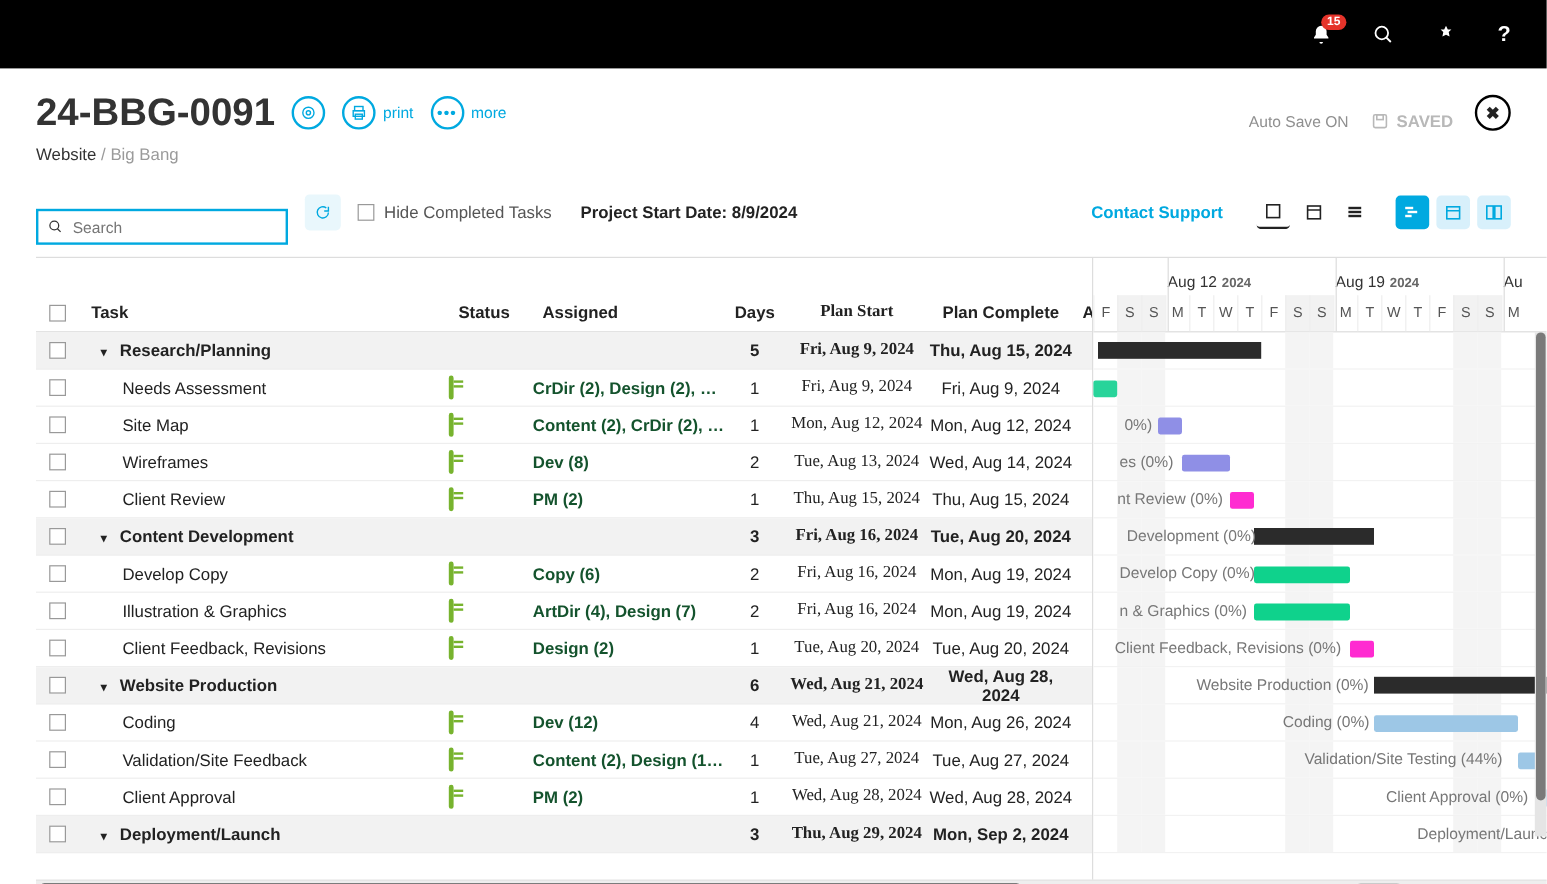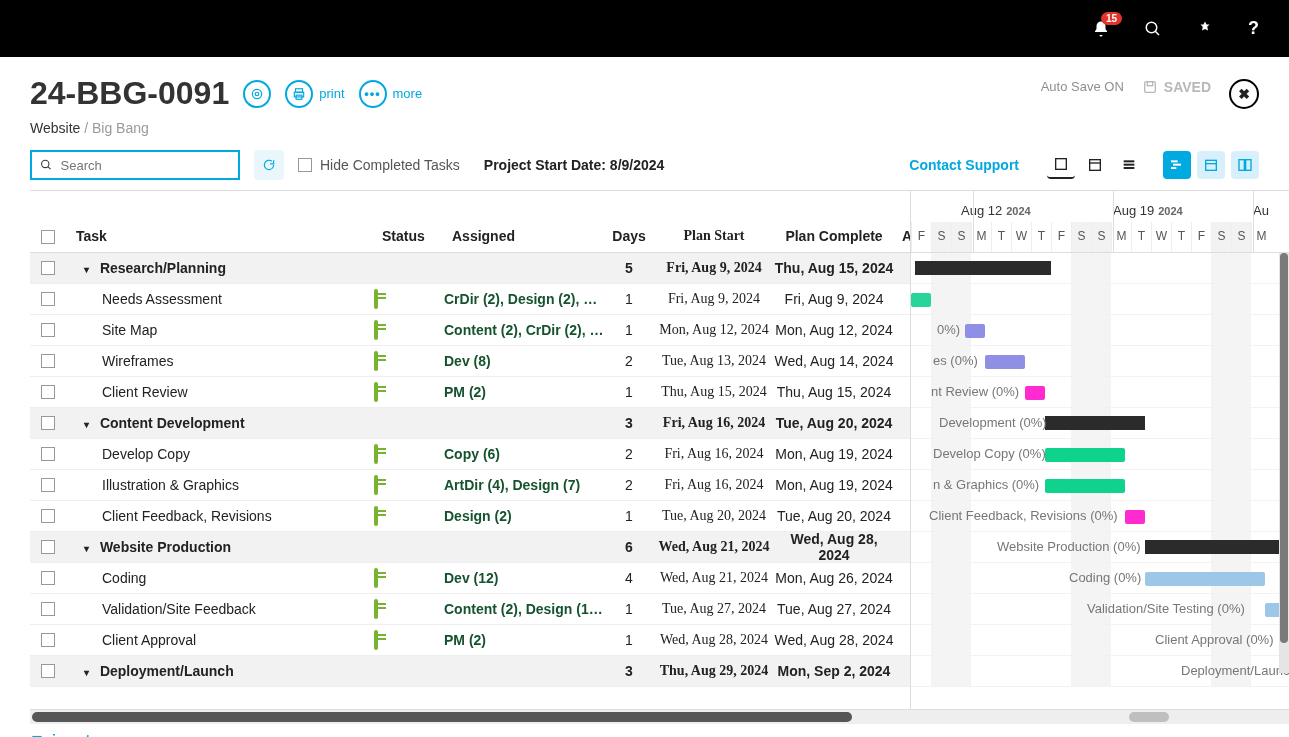--- a/index.html
+++ b/index.html
@@ -7,29 +7,29 @@
   .topbar { height: 57px; background: #000; display: flex; align-items: center; justify-content: flex-end; padding: 0 30px; gap: 34px; }
   .topbar .icon { color: #fff; font-size: 18px; position: relative; cursor: pointer; }
   .badge { position: absolute; top: -8px; right: -12px; background: #e5332a; color: #fff; font-size: 10px; font-weight: 700; border-radius: 10px; padding: 1px 5px; }
 
   .header-area { padding: 18px 30px 8px 30px; display: flex; align-items: center; justify-content: space-between; }
   .title-block { display: flex; align-items: center; gap: 14px; }
   .title-h1 { font-size: 32px; font-weight: 700; color: #333; margin: 0; }
   .circ-btn { width: 28px; height: 28px; border: 2px solid #00a9e0; border-radius: 50%; display: flex; align-items: center; justify-content: center; cursor: pointer; }
   .print-wrap, .more-wrap { display: flex; align-items: center; gap: 6px; color: #00a9e0; font-size: 13px; }
   .more-dots { width: 28px; height: 28px; border: 2px solid #00a9e0; border-radius: 50%; display:flex; align-items:center; justify-content:center; color:#00a9e0; font-weight:700; letter-spacing:1px; cursor:pointer;}
-  .right-actions { display: flex; align-items: flex-start; gap: 18px; }
+  .right-actions { display: flex; align-items: flex-end; gap: 18px; }
   .autosave { color: #8f8f8f; font-size: 13px; }
   .saved { color: #b8b8b8; font-weight: 700; font-size: 14px; display:flex; align-items:center; gap:6px; }
   .close-btn { width: 30px; height: 30px; border: 2px solid #000; border-radius: 50%; display:flex; align-items:center; justify-content:center; font-weight:700; cursor:pointer;}
   .breadcrumb { padding: 0 30px 14px 30px; font-size: 14px; color: #333; }
   .breadcrumb .muted { color: #9a9a9a; }
 
   .toolbar { display: flex; align-items: center; padding: 0 30px 10px 30px; gap: 14px; }
-  .search-box { border: 2px solid #00a9e0; height: 30px; width: 210px; display: flex; align-items: center; padding: 0 8px; }
+  .search-box { border: 2px solid #00a9e0; height: 30px; width: 210px; display: flex; align-items: center; padding: 0 8px; margin-top: 24px; }
   .search-box input { border: none; outline: none; font-size: 13px; width: 100%; color:#777; }
   .refresh-btn { width: 30px; height: 30px; background: #e9f7fc; border-radius: 4px; display:flex; align-items:center; justify-content:center; color:#00a9e0; cursor:pointer; }
   .hide-completed { display:flex; align-items:center; gap:8px; color:#555; font-size:14px; }
   .checkbox-sm { width:14px; height:14px; border:1px solid #999; background:#fff; }
   .startdate { color:#222; font-weight:600; font-size:14px; margin-left:10px; }
   .toolbar-spacer { flex:1; }
   .contact { color:#00a9e0; font-weight:600; font-size:14px; cursor:pointer; }
   .view-btns { display:flex; align-items:center; gap:6px; margin-left:14px; }
   .view-btn { width:28px; height:28px; border-radius:4px; display:flex; align-items:center; justify-content:center; color:#333; cursor:pointer; }
   .view-btn.active-underline { border-bottom:2px solid #222; }
@@ -443,21 +443,21 @@
           <div class="day-cell weekend">S</div>
           <div class="day-cell">M</div>
           <div class="day-cell">T</div>
           <div class="day-cell">W</div>
           <div class="day-cell">T</div>
           <div class="day-cell">F</div>
           <div class="day-cell weekend">S</div>
           <div class="day-cell weekend">S</div>
           <div class="day-cell">M</div>
         </div>
-    <div class="week-label" style="left: 50px; text-align: center;"><span>Aug 12</span><span class="yr">2024</span></div>
+    <div class="week-label" style="left: 62px; text-align: center;"><span>Aug 12</span><span class="yr">2024</span></div>
         <div style="position: absolute; left: 62px; top: 0px; bottom: 0px; border-left: 1px solid rgb(221, 221, 221);"></div>
         <div class="week-label" style="left: 202px;"><span>Aug 19</span><span class="yr">2024</span></div>
         <div style="position: absolute; left: 202px; top: 0px; bottom: 0px; border-left: 1px solid rgb(221, 221, 221);"></div>
         <div class="week-label" style="left: 342px;"><span>Au</span></div>
         <div style="position: absolute; left: 342px; top: 0px; bottom: 0px; border-left: 1px solid rgb(221, 221, 221);"></div>
       </div>
 
     <div class="gantt-rows" id="gantt-rows">
         <div class="gantt-row group">
           <div style="position: absolute; top: 0px; bottom: 0px; left: 20px; width: 20px; background: rgb(244, 244, 244);"></div>
@@ -568,21 +568,21 @@
           <div class="gantt-label" style="left: 158px; position: absolute;">Coding (0%)</div>
         </div>
         <div class="gantt-row">
           <div style="position: absolute; top: 0px; bottom: 0px; left: 20px; width: 20px; background: rgb(244, 244, 244);"></div>
           <div style="position: absolute; top: 0px; bottom: 0px; left: 40px; width: 20px; background: rgb(244, 244, 244);"></div>
           <div style="position: absolute; top: 0px; bottom: 0px; left: 160px; width: 20px; background: rgb(244, 244, 244);"></div>
           <div style="position: absolute; top: 0px; bottom: 0px; left: 180px; width: 20px; background: rgb(244, 244, 244);"></div>
           <div style="position: absolute; top: 0px; bottom: 0px; left: 300px; width: 20px; background: rgb(244, 244, 244);"></div>
           <div style="position: absolute; top: 0px; bottom: 0px; left: 320px; width: 20px; background: rgb(244, 244, 244);"></div>
           <div class="task-bar" style="left: 354px; width: 20px; background: rgb(157, 199, 230);"></div>
-          <div class="gantt-label" style="left: 176px; position: absolute;">Validation/Site Testing (0%)</div>
+          <div class="gantt-label" style="left: 176px; position: absolute;">Validation/Site Testing (44%)</div>
         </div>
         <div class="gantt-row">
           <div style="position: absolute; top: 0px; bottom: 0px; left: 20px; width: 20px; background: rgb(244, 244, 244);"></div>
           <div style="position: absolute; top: 0px; bottom: 0px; left: 40px; width: 20px; background: rgb(244, 244, 244);"></div>
           <div style="position: absolute; top: 0px; bottom: 0px; left: 160px; width: 20px; background: rgb(244, 244, 244);"></div>
           <div style="position: absolute; top: 0px; bottom: 0px; left: 180px; width: 20px; background: rgb(244, 244, 244);"></div>
           <div style="position: absolute; top: 0px; bottom: 0px; left: 300px; width: 20px; background: rgb(244, 244, 244);"></div>
           <div style="position: absolute; top: 0px; bottom: 0px; left: 320px; width: 20px; background: rgb(244, 244, 244);"></div>
           <div class="task-bar" style="left: 374px; width: 20px; background: rgb(157, 199, 230);"></div>
           <div class="gantt-label" style="left: 244px; position: absolute;">Client Approval (0%)</div>

